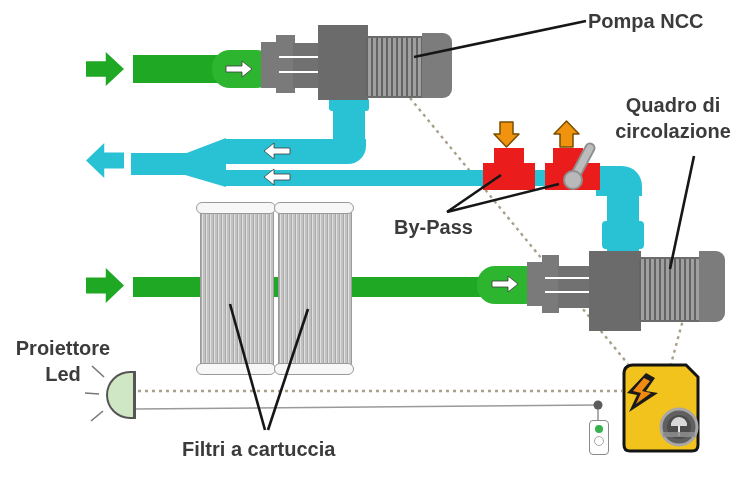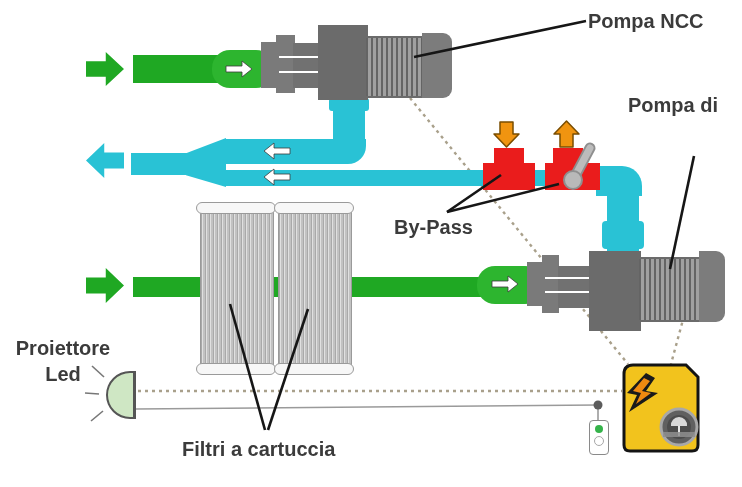--- a/index.html
+++ b/index.html
@@ -163,21 +163,22 @@
     <line x1="414" y1="57" x2="586" y2="21" stroke="#161616" stroke-width="2.6"></line>
     <line x1="694" y1="156" x2="670" y2="269" stroke="#161616" stroke-width="2.6"></line>
     <line x1="447" y1="212" x2="501" y2="175" stroke="#161616" stroke-width="2.6"></line>
     <line x1="447" y1="212" x2="559" y2="184" stroke="#161616" stroke-width="2.6"></line>
     <line x1="230" y1="304" x2="265" y2="430" stroke="#161616" stroke-width="2.6"></line>
     <line x1="308" y1="309" x2="268" y2="430" stroke="#161616" stroke-width="2.6"></line>
   </svg>
 
   <div class="abs lbl" style="left:588px;top:8px;">Pompa NCC</div>
   <div class="abs lbl center" style="left:608px;top:92px;width:130px;">
-    <span style="display:block;">Pompa di</span>
+    <span style="display:block;">Quadro di</span>
+    <span style="display:block;">circolazione</span>
   </div>
   <div class="abs lbl" style="left:182px;top:436px;">Filtri a cartuccia</div>
   <div class="abs lbl" style="left:394px;top:214px;">By-Pass</div>
   <div class="abs lbl center" style="left:0px;top:335px;width:118px;">
     <span style="display:block;margin-left:8px;">Proiettore</span>
     <span style="display:block;margin-left:8px;">Led</span>
   </div>
 
 </div>
 

